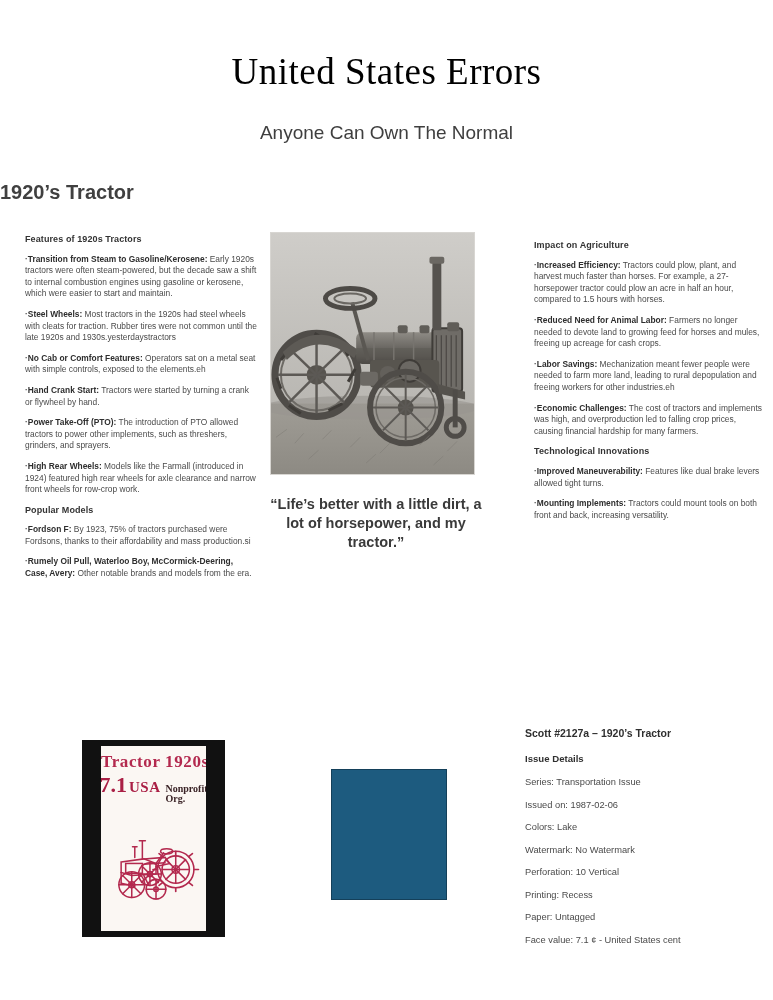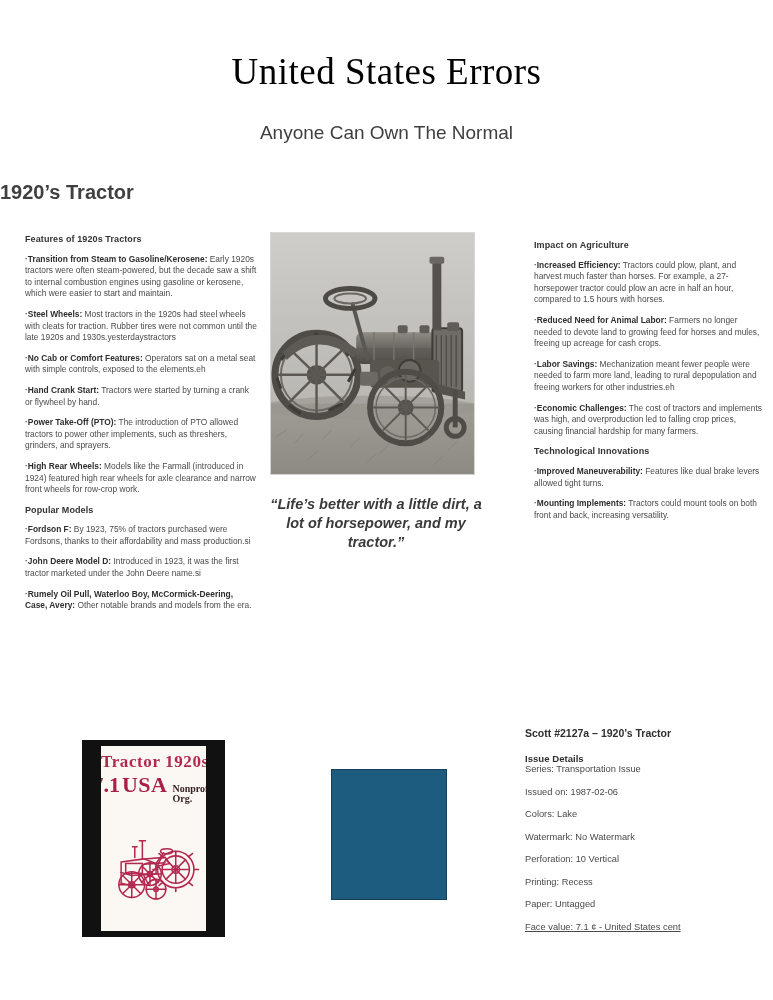--- a/index.html
+++ b/index.html
@@ -99,21 +99,20 @@
   .quote {
     position: absolute;
     left: 262px;
     top: 495px;
     width: 228px;
     text-align: center;
     font-size: 14.5px;
     line-height: 19px;
     font-weight: bold;
     color: #3a3a3a;
-    font-style: italic;
   }
 
   
   .stamp {
     position: absolute;
     left: 82px;
     top: 740px;
     width: 143px;
     height: 197px;
     background: #111111;
@@ -165,21 +164,21 @@
     justify-content: center;
     gap: 2px;
     margin-top: 0px;
   }
   .stamp-denom {
     font-size: 22px;
     font-weight: bold;
     color: #aa1f45;
   }
   .stamp-usa {
-    font-size: 22px;
+    font-size: 15px;
     font-weight: bold;
     letter-spacing: 0.5px;
     color: #aa1f45;
   }
   .stamp-nonprofit {
     font-size: 10px;
     line-height: 10px;
     font-weight: bold;
     color: #3a2326;
     text-align: left;
@@ -215,28 +214,29 @@
   .details-heading {
     font-size: 10.5px;
     font-weight: bold;
     color: #2f2f2f;
     margin-bottom: 14px;
   }
   .details-sub {
     font-size: 9.6px;
     font-weight: bold;
     color: #2f2f2f;
+    margin-bottom: 13px;
   }
   .details-row {
     font-size: 9.3px;
     color: #4a4a4a;
     margin-bottom: 12.5px;
     white-space: nowrap;
   }
-  .details-row:last-child { margin-bottom: 8px; text-decoration: underline; }
+  .details-row:last-child { margin-bottom: 8px; }
 </style>
 </head>
 <body>
 
 <div class="page">
 
   <div class="main-title">United States Errors</div>
   <div class="subtitle">Anyone Can Own The Normal</div>
   <div class="section-title">1920’s Tractor</div>
 
@@ -246,21 +246,20 @@
       <p><span class="bullet">·</span><b>Transition from Steam to Gasoline/Kerosene:</b><span> Early 1920s tractors were often steam-powered, but the decade saw a shift to internal combustion engines using gasoline or kerosene, which were easier to start and maintain.</span></p>
       <p><span class="bullet">·</span><b>Steel Wheels:</b><span> Most tractors in the 1920s had steel wheels with cleats for traction. Rubber tires were not common until the late 1920s and 1930s.yesterdaystractors</span></p>
       <p><span class="bullet">·</span><b>No Cab or Comfort Features:</b><span> Operators sat on a metal seat with simple controls, exposed to the elements.eh</span></p>
       <p><span class="bullet">·</span><b>Hand Crank Start:</b><span> Tractors were started by turning a crank or flywheel by hand.</span></p>
       <p><span class="bullet">·</span><b>Power Take-Off (PTO):</b><span> The introduction of PTO allowed tractors to power other implements, such as threshers, grinders, and sprayers.</span></p>
       <p><span class="bullet">·</span><b>High Rear Wheels:</b><span> Models like the Farmall (introduced in 1924) featured high rear wheels for axle clearance and narrow front wheels for row-crop work.</span></p>
     </div>
     <h3 class="spaced">Popular Models</h3>
     <div>
       <p><span class="bullet">·</span><b>Fordson F:</b><span> By 1923, 75% of tractors purchased were Fordsons, thanks to their affordability and mass production.si</span></p>
-      <p><span class="bullet">·</span><b>John Deere Model D:</b><span> Introduced in 1923, it was the first tractor marketed under the John Deere name.si</span></p>
       <p><span class="bullet">·</span><b>Rumely Oil Pull, Waterloo Boy, McCormick-Deering, Case, Avery:</b><span> Other notable brands and models from the era.</span></p>
     </div>
   </div>
 
   <div class="col col-right">
     <h3>Impact on Agriculture</h3>
     <div>
       <p><span class="bullet">·</span><b>Increased Efficiency:</b><span> Tractors could plow, plant, and harvest much faster than horses. For example, a 27-horsepower tractor could plow an acre in half an hour, compared to 1.5 hours with horses.</span></p>
       <p><span class="bullet">·</span><b>Reduced Need for Animal Labor:</b><span> Farmers no longer needed to devote land to growing feed for horses and mules, freeing up acreage for cash crops.</span></p>
       <p><span class="bullet">·</span><b>Labor Savings:</b><span> Mechanization meant fewer people were needed to farm more land, leading to rural depopulation and freeing workers for other industries.eh</span></p>

